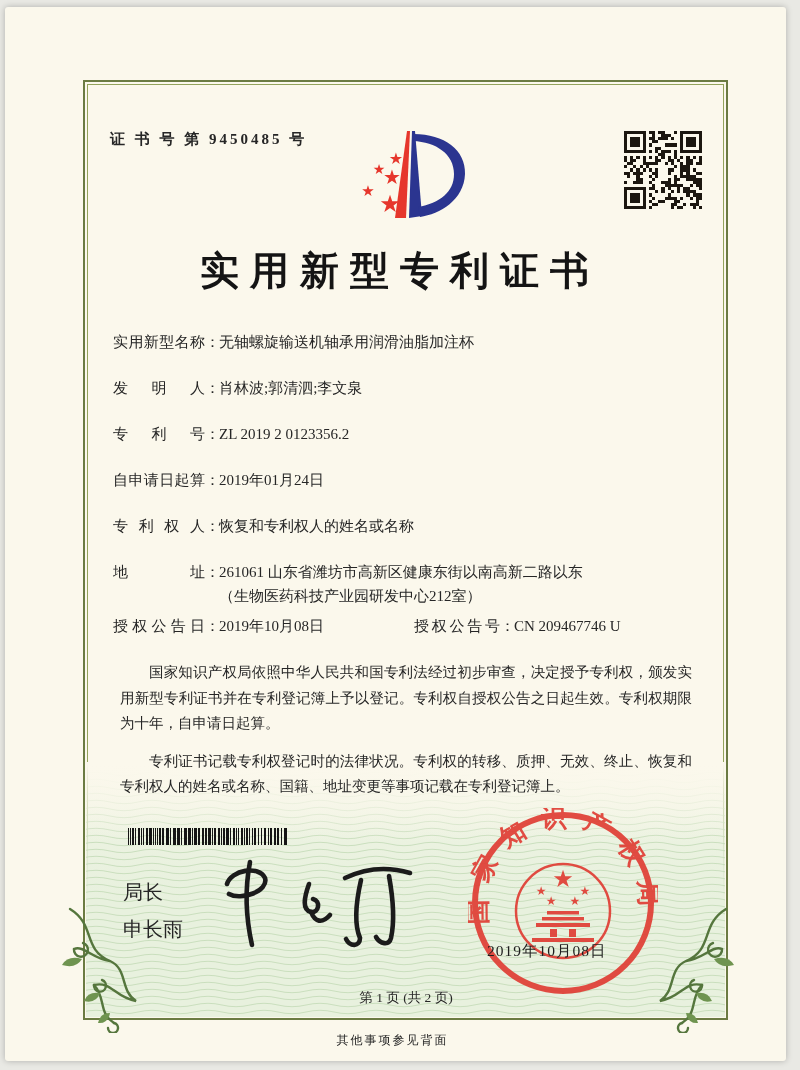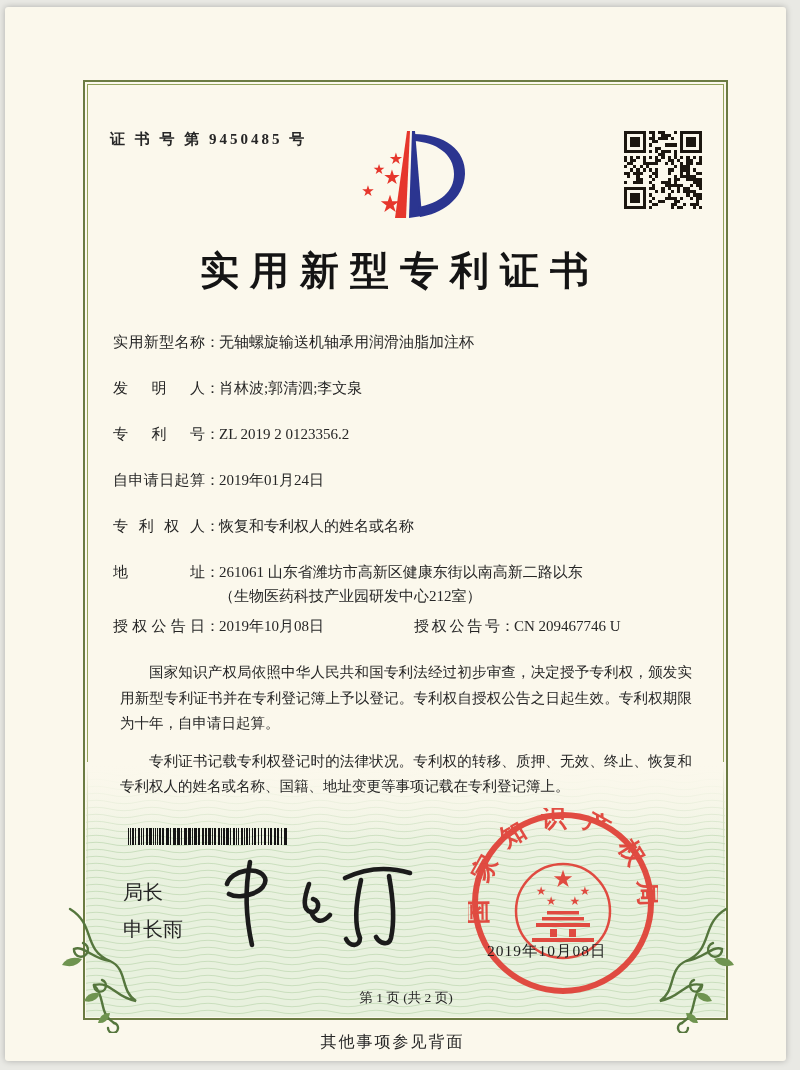--- a/index.html
+++ b/index.html
@@ -30,21 +30,21 @@
   .pair2{position:absolute;left:301px;top:0;}
   .paras{position:absolute;left:108px;top:648px;width:596px;font-size:14.5px;line-height:25.5px;
          text-align:justify;}
   .paras p{margin:12px;text-indent:2em;}
   .barcode{position:absolute;left:128px;top:828px;width:192px;height:17px;font-size:0;overflow:hidden;white-space:nowrap;}
   .signer{position:absolute;left:123px;top:874px;font-size:20px;line-height:37px;}
   .signature{position:absolute;left:212px;top:848px;}
   .seal{position:absolute;left:468px;top:808px;}
   .seal-date{position:absolute;left:487px;top:941px;font-size:15.5px;letter-spacing:1px;color:#1e1e1e;}
   .page-info{position:absolute;left:0;right:0;top:989px;text-align:center;font-size:13.5px;padding-left:12px;}
-  .back-note{position:absolute;left:0;right:15px;top:1032px;text-align:center;font-size:16px;letter-spacing:2px;}
+  .back-note{position:absolute;left:0;right:15px;top:1032px;text-align:center;font-size:12px;letter-spacing:2px;}
   .flourish{position:absolute;}
   .fl-left{left:50px;top:905px;transform:scaleX(-1);}
   .fl-right{left:656px;top:905px;}
 </style>
 </head>
 <body>
 
 <div class="page">
   <div class="paper"></div>
 

